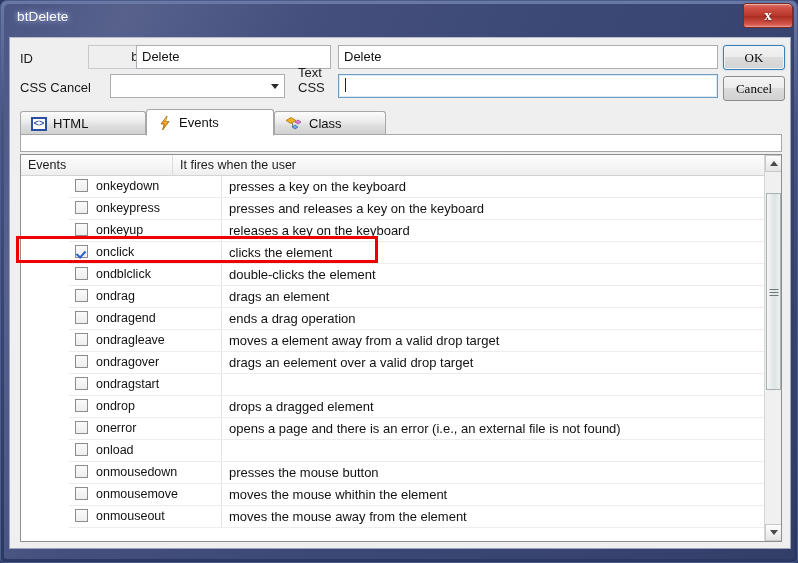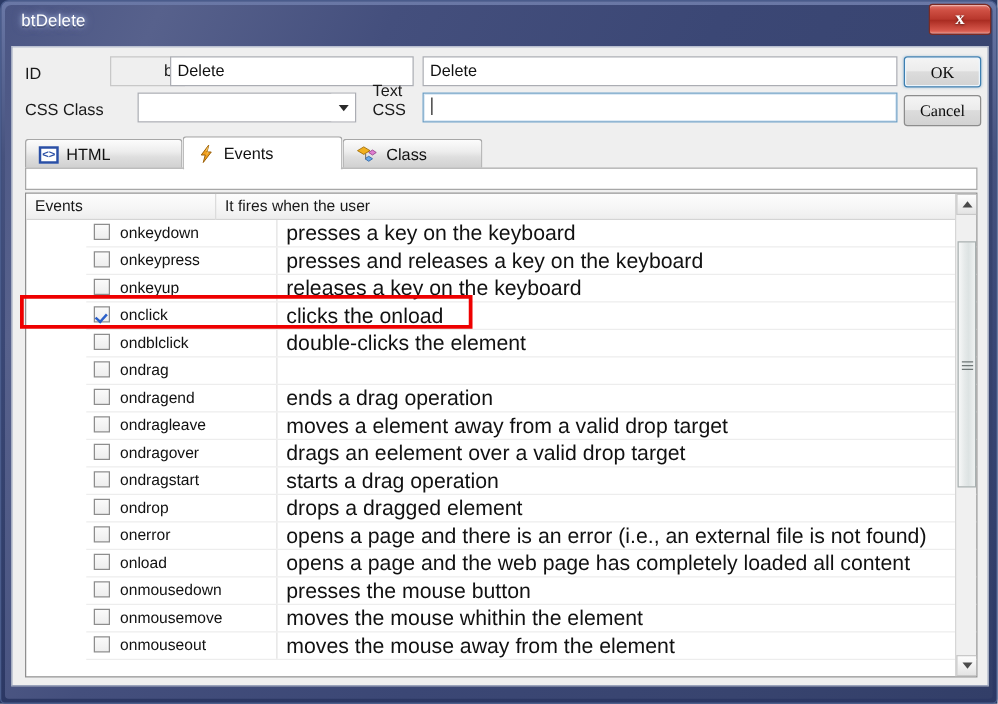--- a/index.html
+++ b/index.html
@@ -225,21 +225,21 @@
   .row .name{
     position:absolute;left:27px;top:0;height:21px;line-height:21px;
     font-size:12.5px;color:#111;
   }
   .row .divider{
     position:absolute;left:152px;top:0;width:1px;height:21px;
     background:#e2e2e2;
   }
   .row .desc{
     position:absolute;left:160px;top:0;height:21px;line-height:21px;
-    font-size:17px;color:#111;
+    font-size:13px;color:#111;
   }
 
   
   .annot{
     position:absolute;
     box-sizing:border-box;
     border:3px solid #ee0000;
     pointer-events:none;
     z-index:30;
   }
@@ -300,21 +300,21 @@
 
   <div class="client">
 
     <div class="lbl" style="left:10px;top:13px;">ID</div>
     <div class="field readonly" style="left:78px;top:7px;width:60px;height:24px;">bt</div>
     <div class="field" style="left:126px;top:7px;width:195px;height:24px;">Delete</div>
 
     <div class="lbl" style="left:288px;top:27px;">Text</div>
     <div class="field" style="left:328px;top:7px;width:380px;height:24px;">Delete</div>
 
-    <div class="lbl" style="left:10px;top:42px;">CSS Class</div>
+    <div class="lbl" style="left:10px;top:42px;">CSS Cancel</div>
     <div class="combo" style="left:100px;top:36px;width:175px;">
       <span class="val"></span>
       <span class="arrowbox">
           <i></i>
         </span>
     </div>
 
     <div class="lbl" style="left:288px;top:42px;">CSS</div>
     <div class="field focused" style="left:328px;top:36px;width:380px;height:24px;"><span class="caret"></span></div>
 
@@ -371,32 +371,33 @@
           <div class="row">
             <span class="cb"></span>
             <span class="name">onkeyup</span>
             <span class="divider"></span>
             <span class="desc">releases a key on the keyboard</span>
           </div>
           <div class="row">
             <span class="cb checked"></span>
             <span class="name">onclick</span>
             <span class="divider"></span>
-            <span class="desc">clicks the onload</span>
+            <span class="desc">clicks the element</span>
           </div>
           <div class="row">
             <span class="cb"></span>
             <span class="name">ondblclick</span>
             <span class="divider"></span>
             <span class="desc">double-clicks the element</span>
           </div>
           <div class="row">
             <span class="cb"></span>
             <span class="name">ondrag</span>
             <span class="divider"></span>
+            <span class="desc">drags an element</span>
           </div>
           <div class="row">
             <span class="cb"></span>
             <span class="name">ondragend</span>
             <span class="divider"></span>
             <span class="desc">ends a drag operation</span>
           </div>
           <div class="row">
             <span class="cb"></span>
             <span class="name">ondragleave</span>
@@ -406,39 +407,37 @@
           <div class="row">
             <span class="cb"></span>
             <span class="name">ondragover</span>
             <span class="divider"></span>
             <span class="desc">drags an eelement over a valid drop target</span>
           </div>
           <div class="row">
             <span class="cb"></span>
             <span class="name">ondragstart</span>
             <span class="divider"></span>
-            <span class="desc">starts a drag operation</span>
           </div>
           <div class="row">
             <span class="cb"></span>
             <span class="name">ondrop</span>
             <span class="divider"></span>
             <span class="desc">drops a dragged element</span>
           </div>
           <div class="row">
             <span class="cb"></span>
             <span class="name">onerror</span>
             <span class="divider"></span>
             <span class="desc">opens a page and there is an error (i.e., an external file is not found)</span>
           </div>
           <div class="row">
             <span class="cb"></span>
             <span class="name">onload</span>
             <span class="divider"></span>
-            <span class="desc">opens a page and  the web page has completely loaded all content</span>
           </div>
           <div class="row">
             <span class="cb"></span>
             <span class="name">onmousedown</span>
             <span class="divider"></span>
             <span class="desc">presses the mouse button</span>
           </div>
           <div class="row">
             <span class="cb"></span>
             <span class="name">onmousemove</span>

